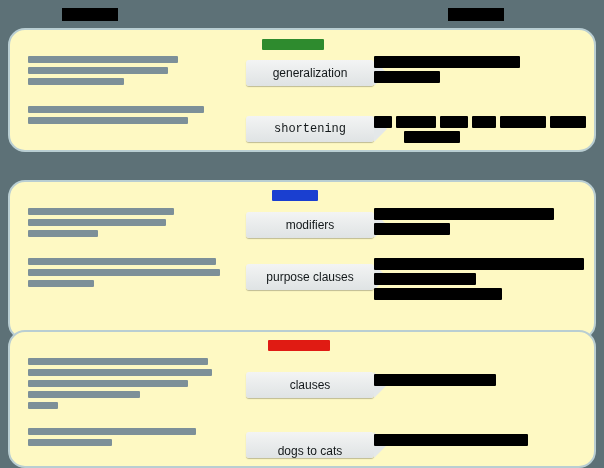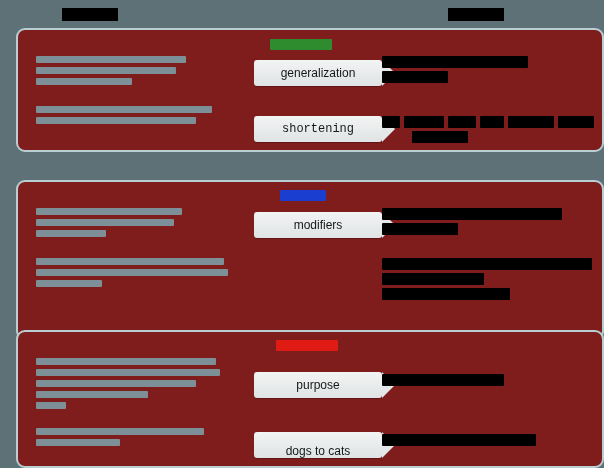--- a/index.html
+++ b/index.html
@@ -23,25 +23,24 @@
   .top-bar {
     position: absolute;
     background: #000;
     height: 13px;
     top: 8px;
   }
   .panel {
     position: absolute;
     left: 8px;
     width: 588px;
-    background: #7f1d1d;
+    background: #fef9c3;
     border: 2px solid #b9ced2;
-    border-radius: 9px;
+    border-radius: 17px;
     box-sizing: border-box;
-    margin-left: 8px;
   }
   #panel-1 { top: 28px;  height: 124px; }
   #panel-2 { top: 180px; height: 160px; }
   #panel-3 { top: 330px; height: 138px; }
 
   .cat-label {
     position: absolute;
     left: 252px;
     height: 11px;
     width: 62px;
@@ -181,20 +180,23 @@
     <div class="ltext" style="top:76px;">
       <div class="lline" style="width:188px;"></div>
       <div class="lline" style="width:192px;"></div>
       <div class="lline" style="width:66px;"></div>
       <span></span>
     </div>
 
     <div class="pill" style="top:30px;">
       <span>modifiers</span>
     </div>
+    <div class="pill" style="top:82px;">
+      <span>purpose clauses</span>
+    </div>
 
     <div class="rblock" style="left:364px; top:26px;">
       <div class="rbar" style="width:180px;"></div>
       <div class="rbar" style="width:76px;"></div>
       <span></span>
     </div>
     <div class="rblock" style="left:364px; top:76px;">
       <div class="rbar" style="width:210px;"></div>
       <div class="rbar" style="width:102px;"></div>
       <div class="rbar" style="width:128px;"></div>
@@ -215,21 +217,21 @@
       <div class="lline" style="width:30px;"></div>
       <span></span>
     </div>
     <div class="ltext" style="top:96px;">
       <div class="lline" style="width:168px;"></div>
       <div class="lline" style="width:84px;"></div>
       <span></span>
     </div>
 
     <div class="pill" style="top:40px;">
-      <span>purpose</span>
+      <span>clauses</span>
     </div>
     <div class="pill" style="top:100px;align-items:flex-end;">
       <span>dogs to cats</span>
     </div>
 
     <div class="rblock" style="left:364px; top:42px;">
       <div class="rbar" style="width:122px;"></div>
       <span></span>
     </div>
     <div class="rblock" style="left:364px; top:102px;">

